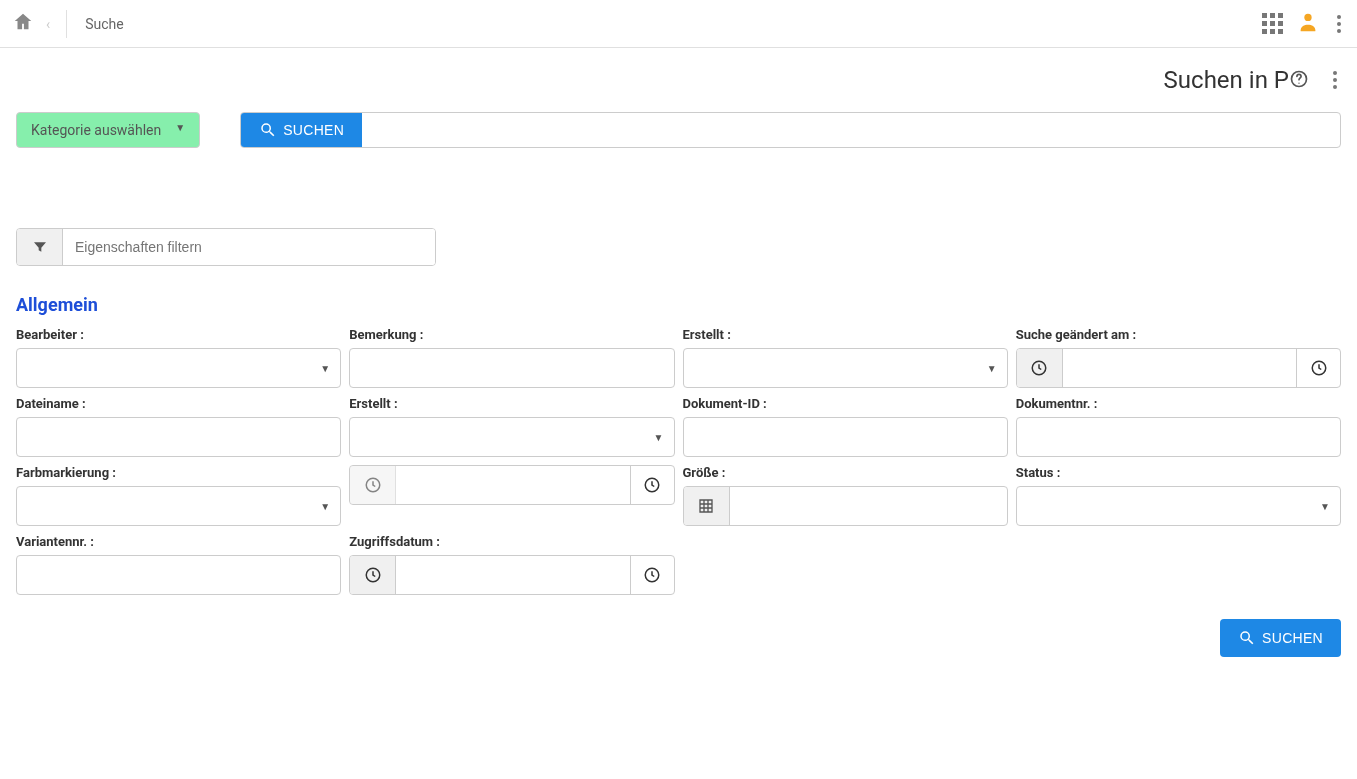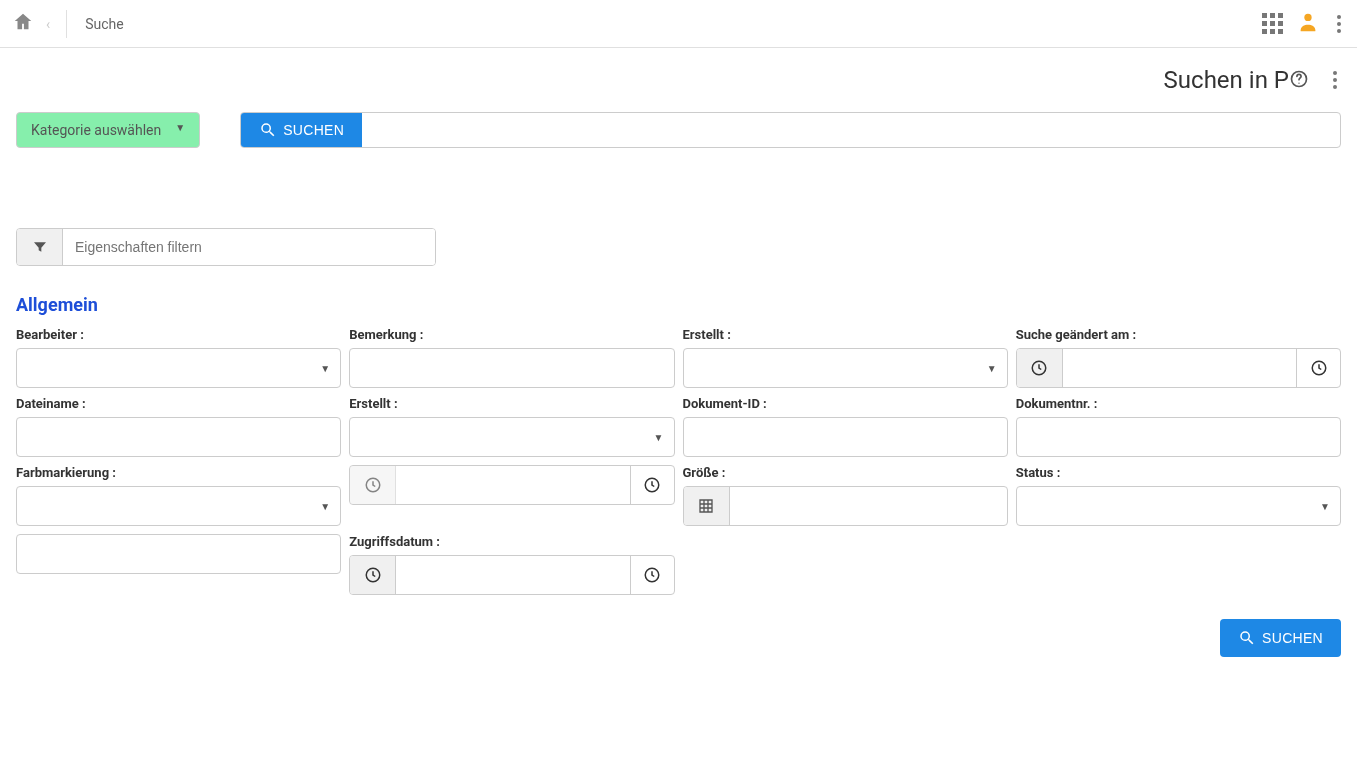--- a/index.html
+++ b/index.html
@@ -251,20 +251,21 @@
     </div>
 
     <div>
       <label class="field-label">Status :</label>
       <div class="field-control">
         <input type="text" style="">
         <span class="dd-caret">▼</span>
       </div>
     </div>
     <div>
+      <label class="field-label">Variantennr. :</label>
       <div class="field-control">
         <input type="text" style="">
       </div>
     </div>
     <div>
       <label class="field-label">Zugriffsdatum :</label>
       <div class="field-control">
         <span class="addon-left">
           <svg class="clock-svg" viewBox="0 0 24 24">
               <circle cx="12" cy="12" r="9"></circle>

